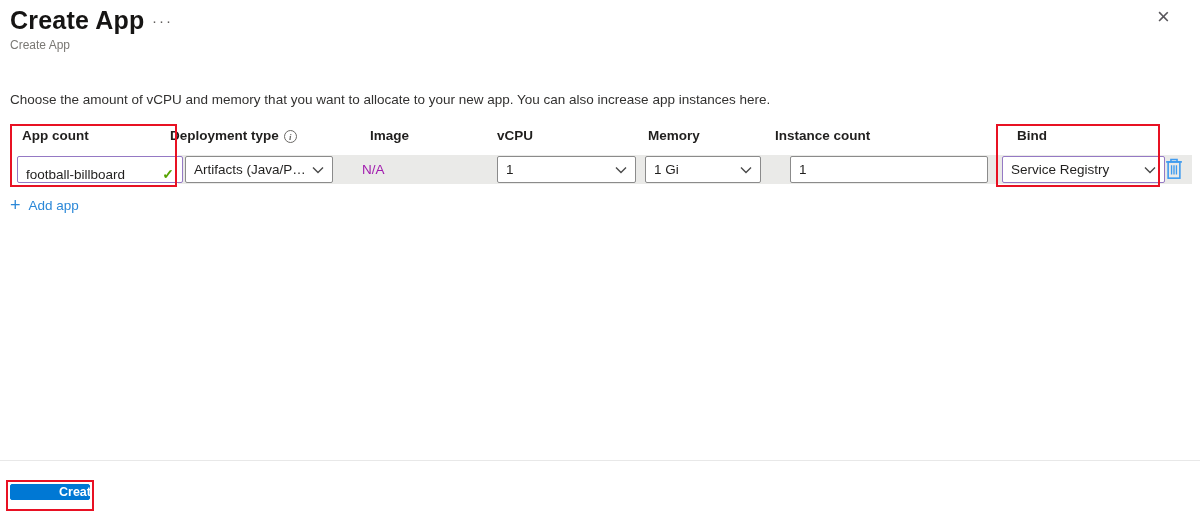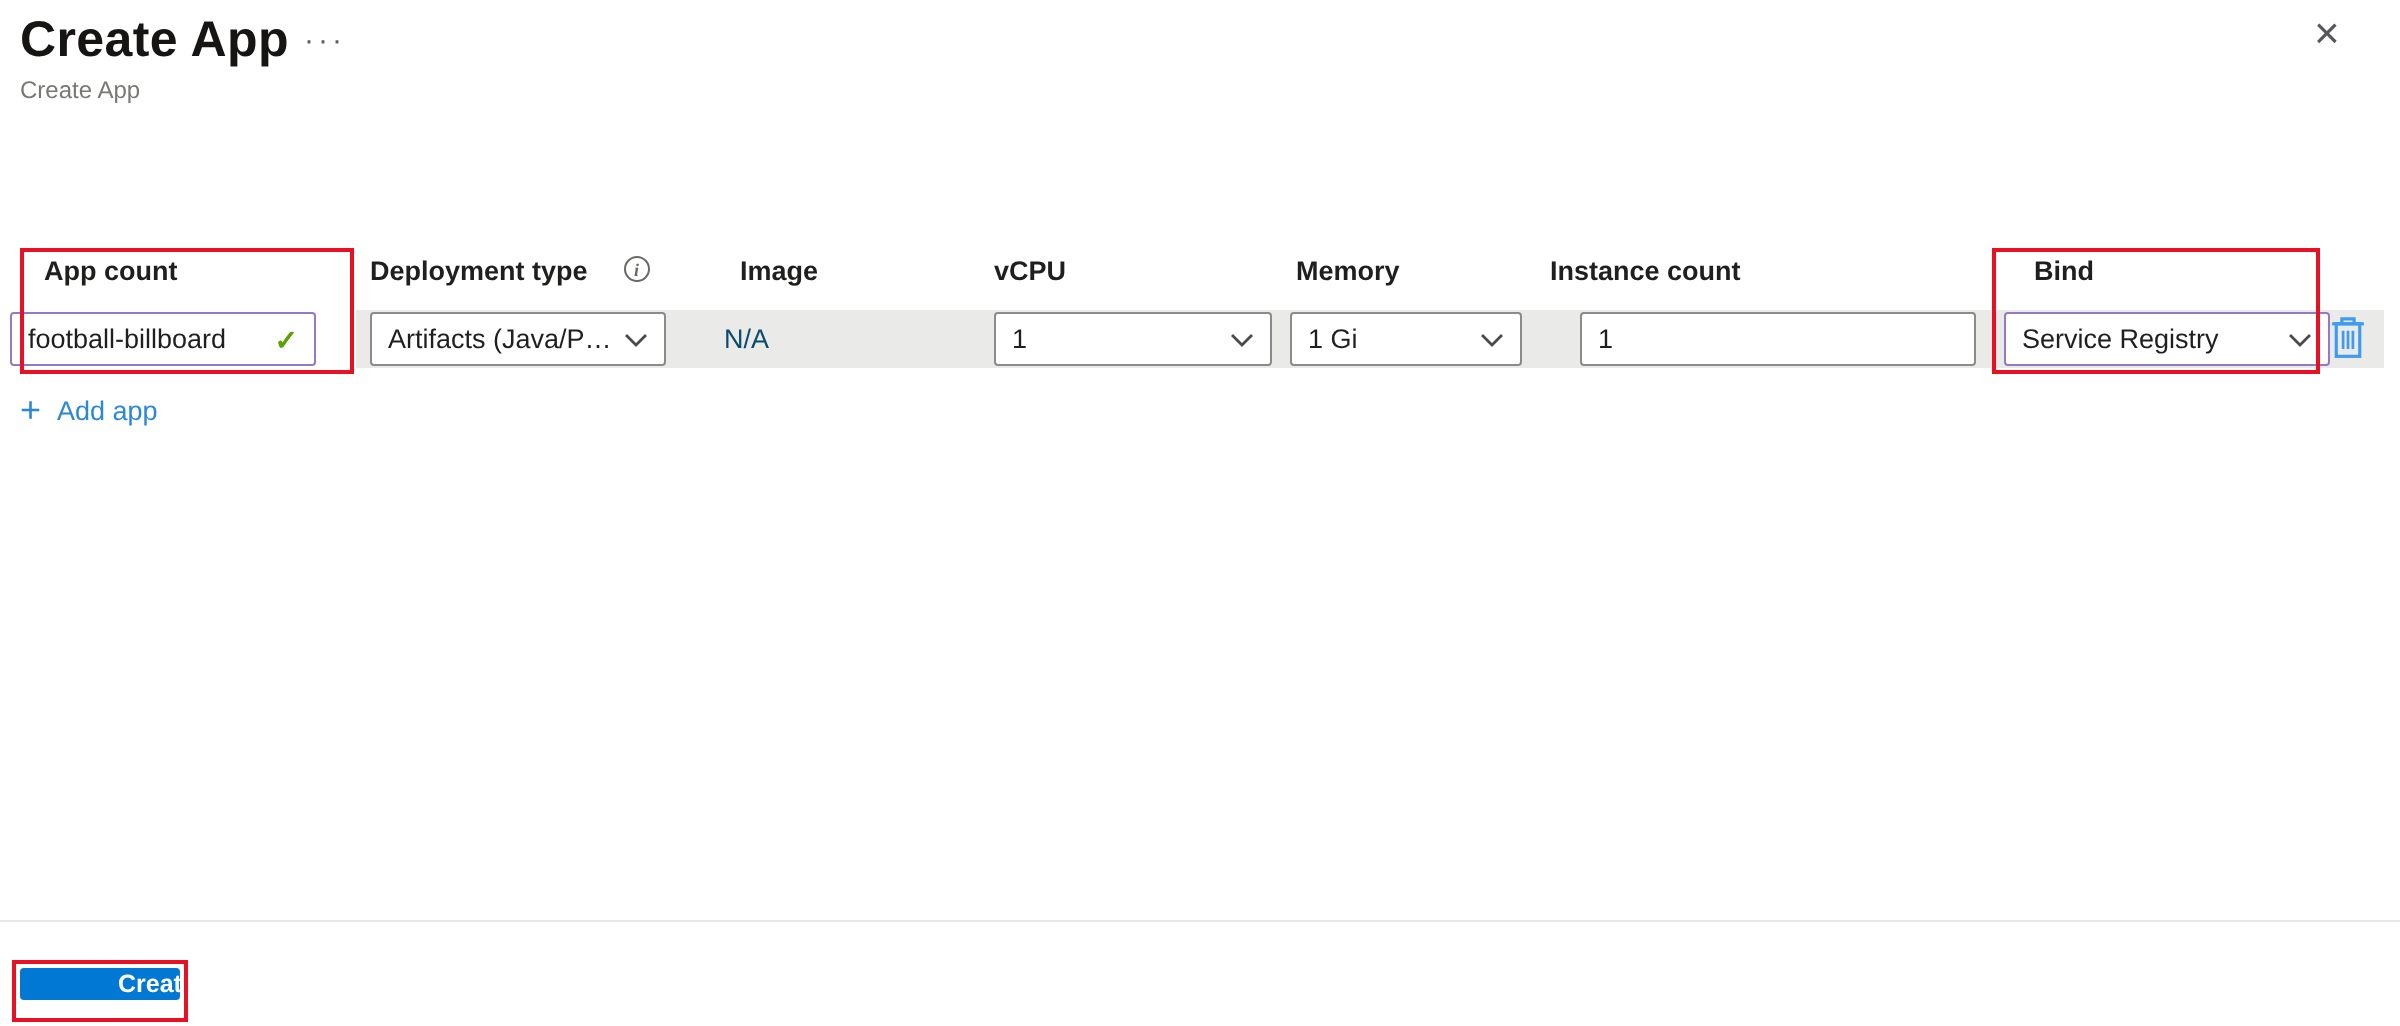--- a/index.html
+++ b/index.html
@@ -11,21 +11,21 @@
   
   .title { position:absolute; left:10px; top:6px; font-size:25px; font-weight:700; color:#161514; letter-spacing:0.2px; }
   .ellipsis-btn { position:absolute; left:152px; top:12px; font-size:15px; color:#605e5c; letter-spacing:2px; cursor:pointer; }
   .subtitle { position:absolute; left:10px; top:38px; font-size:12px; color:#7a7874; }
   .close-btn { position:absolute; left:1157px; top:6px; font-size:22px; font-weight:300; color:#58565b; cursor:pointer; line-height:1; background:none; border:none; font-family:"Liberation Sans",sans-serif; }
   
   .desc { position:absolute; left:10px; top:92px; font-size:13.5px; color:#323130; }
   
   .col-h { position:absolute; top:128px; font-size:13.5px; font-weight:700; color:#201f1e; white-space:nowrap; }
   .h-appname { left:22px; }
-  .h-deploy  { left:185px; display:flex; align-items:flex-start; gap:18px; }
+  .h-deploy  { left:170px; display:flex; align-items:flex-end; gap:5px; }
   .h-image   { left:348px;padding-left:22px; }
   .h-vcpu    { left:497px; }
   .h-memory  { left:648px; }
   .h-count   { left:775px; }
   .h-bind    { left:1006px;padding-left:11px; }
   .info-i {
     display:inline-flex; align-items:center; justify-content:center;
     width:13px; height:13px; border:1px solid #6b6966; border-radius:50%;
     font-size:9px; color:#6b6966; font-style:italic; font-family:"Liberation Serif",serif;
   }
@@ -34,27 +34,27 @@
   
   .ctrl {
     position:absolute; top:156px; height:27px; background:#fff;
     border:1px solid #8b8b8b; border-radius:2px;
     display:flex; align-items:center; font-size:13.5px; color:#201f1e;
     padding:0 8px; white-space:nowrap; overflow:hidden;
   }
   .ctrl.purple { border-color:#9579c4; }
   .ctrl .grow { flex:1 1 auto; overflow:hidden; text-overflow:ellipsis; }
   .chev { flex:0 0 auto; margin-left:6px; display:flex; align-items:center; }
-  .c-appname { left:5px;  width:153px; }
+  .c-appname { left:17px;  width:166px;align-items:flex-end; }
   .c-deploy  { left:185px; width:148px; cursor:pointer; }
   .c-vcpu    { left:497px; width:139px; cursor:pointer; }
   .c-memory  { left:645px; width:116px; cursor:pointer; }
   .c-count   { left:790px; width:198px; }
   .c-bind    { left:1002px; width:163px; cursor:pointer; }
-  .na-text { position:absolute; left:362px; top:162px; font-size:13.5px; color:#0c4a6e; }
+  .na-text { position:absolute; left:362px; top:162px; font-size:13.5px; color:#a21caf; }
   .check { color:#57a300; font-size:14px; font-weight:700; margin-left:6px; flex:0 0 auto; }
   .trash-btn { position:absolute; left:1163px; top:158px; width:22px; height:23px; background:none; border:none; cursor:pointer; padding:0; }
   
   .ann { position:absolute; border:2px solid #e81123; pointer-events:none; z-index:5; }
   .ann-appname { left:10px;  top:124px; width:167px; height:63px; }
   .ann-bind    { left:996px; top:124px; width:164px; height:63px; }
   .ann-create  { left:6px;   top:480px; width:88px;  height:31px; }
   
   .add-app { position:absolute; left:10px; top:196px; display:flex; align-items:center; gap:8px; color:#2b88d8; cursor:pointer; background:none; border:none; font-family:"Liberation Sans",sans-serif; }
   .add-app .plus { font-size:18px; font-weight:300; line-height:1; }
@@ -72,20 +72,21 @@
 </head>
 <body>
 
 <div class="wrap">
 
   <div class="title">Create App</div>
   <div class="ellipsis-btn">···</div>
   <div class="subtitle">Create App</div>
   <button class="close-btn">×</button>
 
+  <div class="desc">Choose the amount of vCPU and memory that you want to allocate to your new app. You can also increase app instances here.</div>
 
   <div class="col-h h-appname">App count</div>
   <div class="col-h h-deploy">
     <span>Deployment type</span>
     <span class="info-i">i</span>
   </div>
   <div class="col-h h-image">Image</div>
   <div class="col-h h-vcpu">vCPU</div>
   <div class="col-h h-memory">Memory</div>
   <div class="col-h h-count">Instance count</div>

